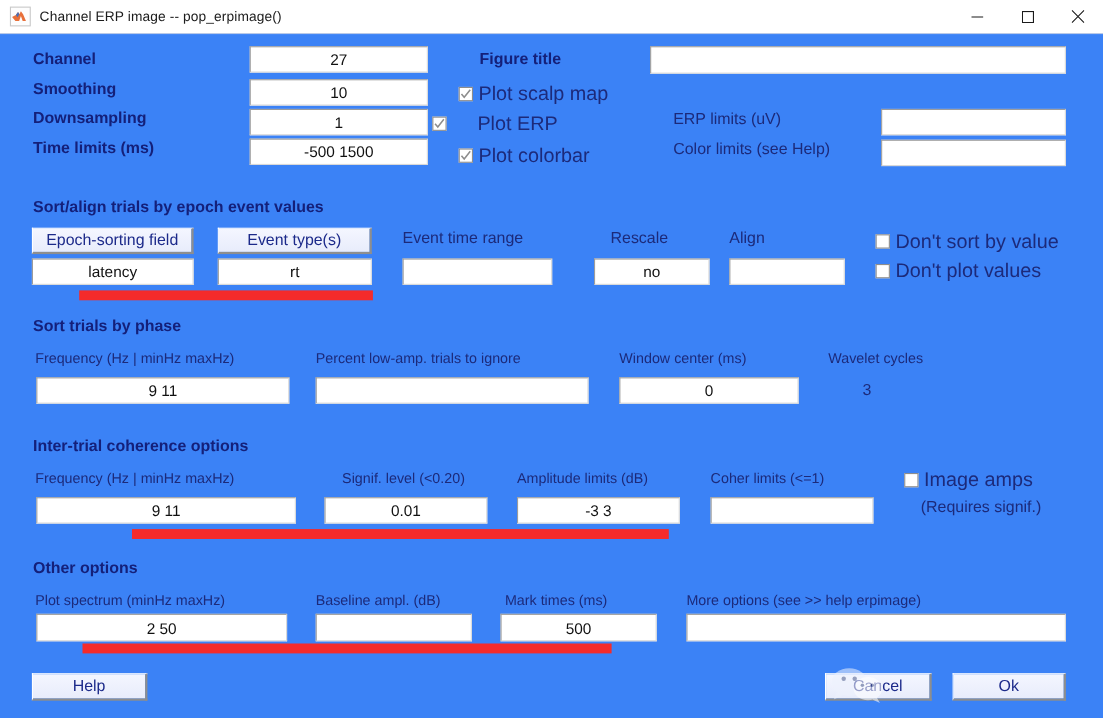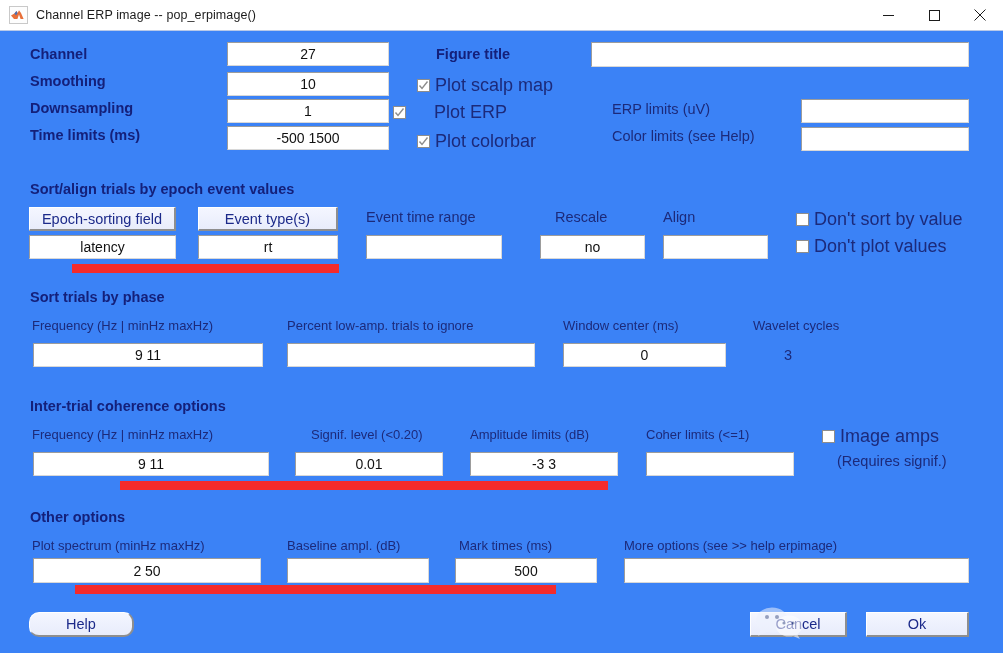--- a/index.html
+++ b/index.html
@@ -258,21 +258,21 @@
   <div class="lbl small" style="left:459px;top:507px;">Mark times (ms)</div>
   <div class="lbl small" style="left:624px;top:507px;">More options (see &gt;&gt; help erpimage)</div>
 
   <div class="field" style="left:33px;top:527px;width:228px;height:25px;">2 50</div>
   <div class="field" style="left:287px;top:527px;width:142px;height:25px;"></div>
   <div class="field" style="left:455px;top:527px;width:142px;height:25px;">500</div>
   <div class="field" style="left:624px;top:527px;width:345px;height:25px;"></div>
 
   <div class="redbar" style="left:75px;top:554px;width:481px;"></div>
 
-  <div class="btn" style="left:29px;top:581px;width:105px;height:25px;border-radius:10px;">Help</div>
+  <div class="btn" style="left:29px;top:581px;width:105px;height:25px;">Help</div>
   <div class="btn" style="left:750px;top:581px;width:97px;height:25px;">Cancel</div>
   <div class="btn" style="left:866px;top:581px;width:103px;height:25px;">Ok</div>
 
   <div class="watermark" style="left:753px;top:576px;">
     <span class="wm-icon">
       <svg width="54" height="34" viewBox="0 0 54 34">
         <ellipse cx="19" cy="13" rx="16" ry="12.5" fill="#eef2fd"></ellipse>
         <path d="M8 22 L5 29 L13 25 Z" fill="#eef2fd"></path>
         <ellipse cx="36" cy="19" rx="13" ry="10.5" fill="#ffffff"></ellipse>
         <path d="M44 27 L47 32 L40 29 Z" fill="#ffffff"></path>

